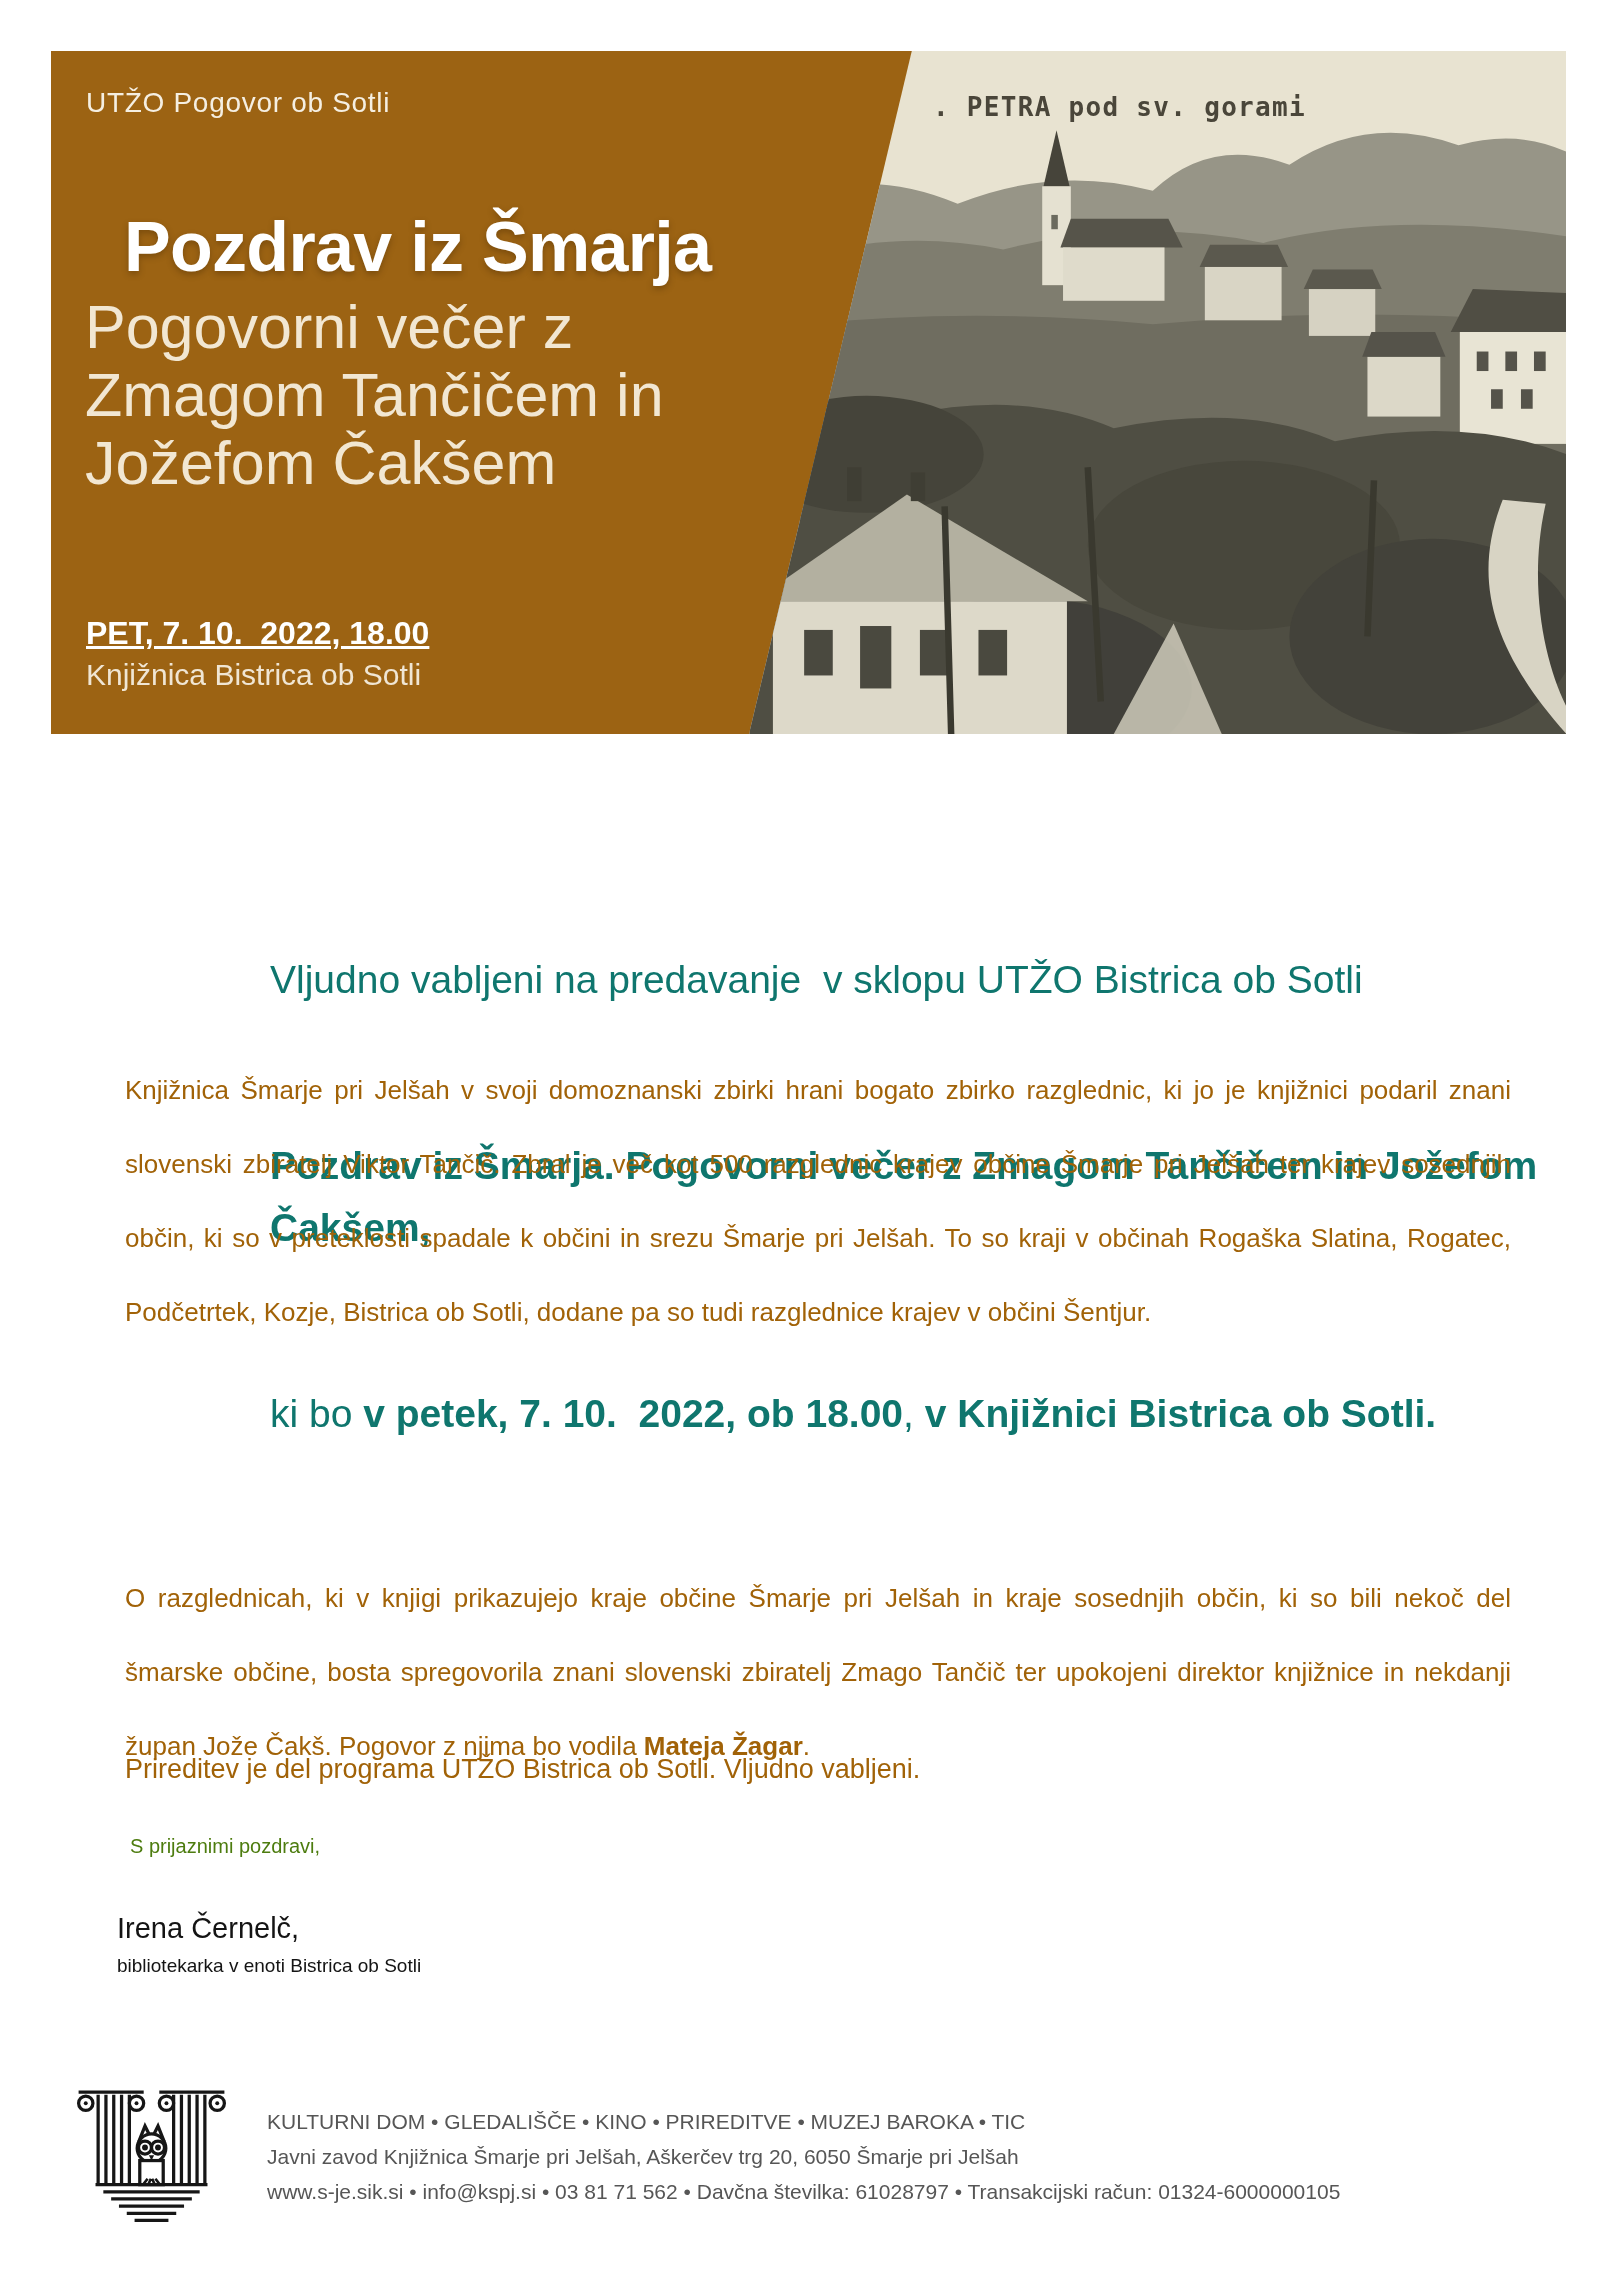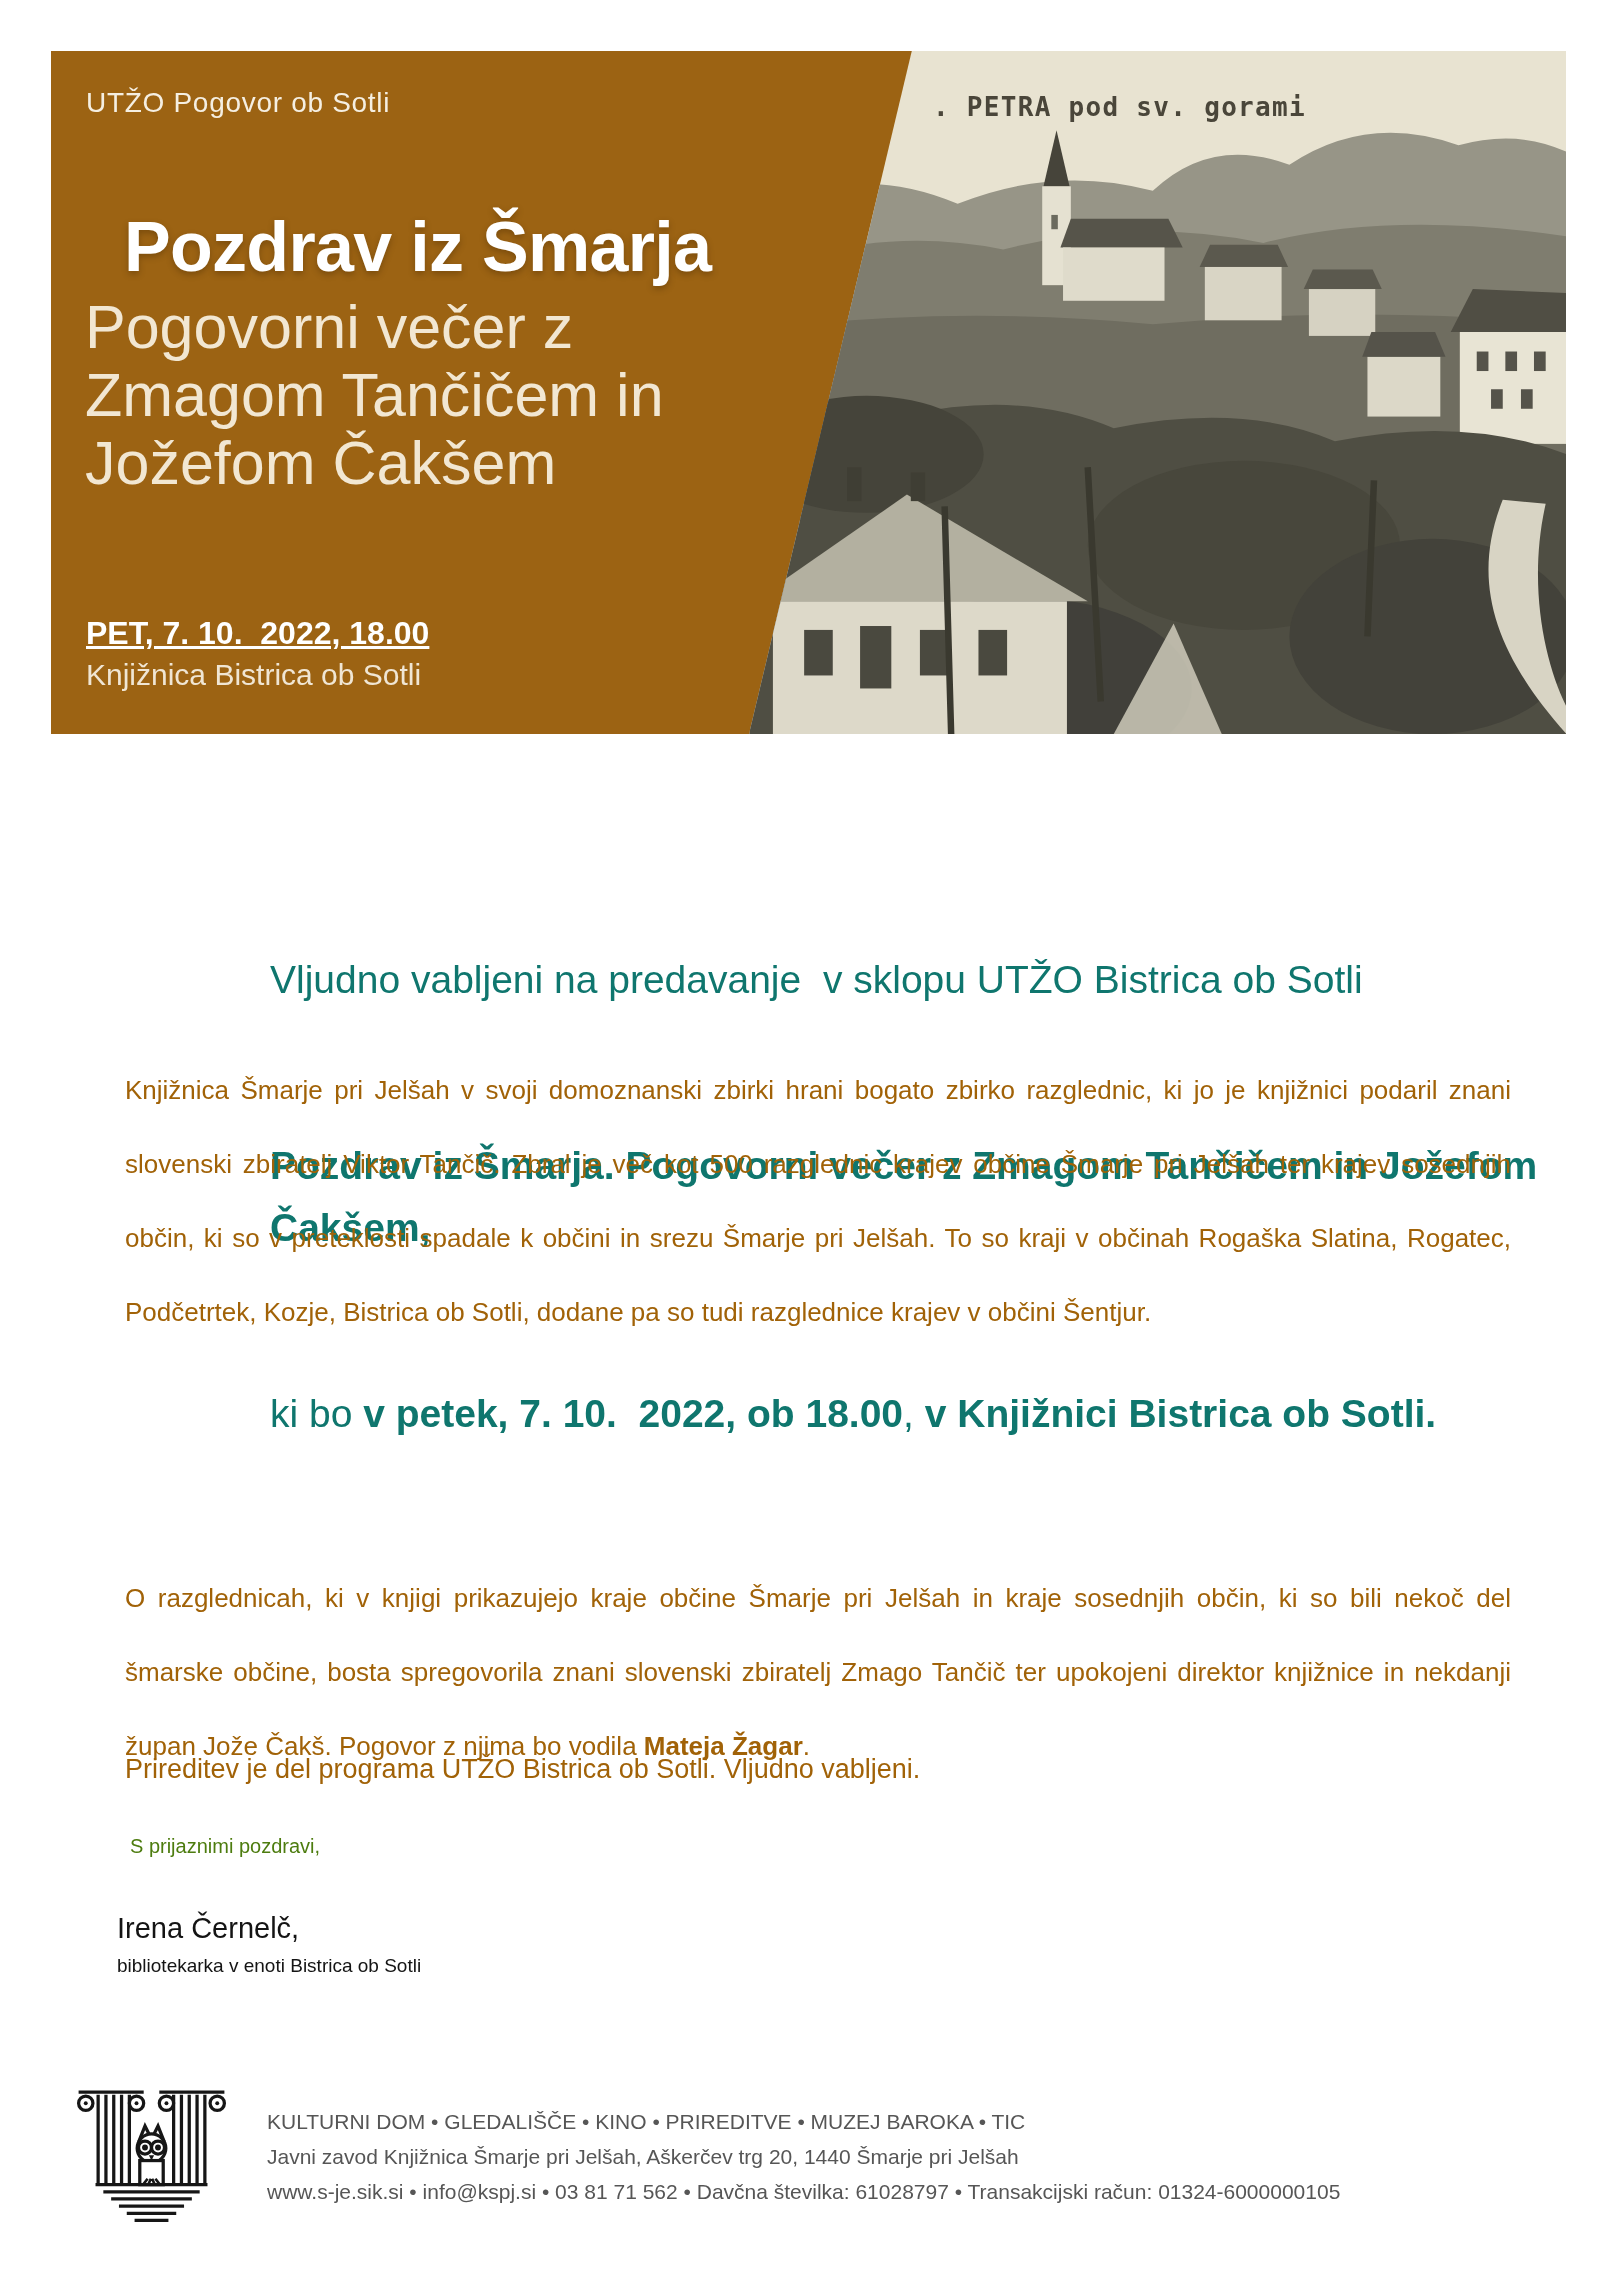--- a/index.html
+++ b/index.html
@@ -160,18 +160,18 @@
       <circle cx="126" cy="93" r="10" fill="#ffffff"></circle>
         <circle cx="126" cy="93" r="4.5" fill="#161616" stroke="none"></circle>
       <polygon points="112,105 120,105 116,113" fill="#161616" stroke="none"></polygon>
       <rect x="98" y="113" width="36" height="37" fill="#ffffff"></rect>
       <path d="M103 150 l7 -9 M111 150 l4 -9 M121 150 l-4 -9 M129 150 l-7 -9" stroke-width="4"></path>
     </g>
   </svg>
 
   <div class="footer-text">
     <div>KULTURNI DOM • GLEDALIŠČE • KINO • PRIREDITVE • MUZEJ BAROKA • TIC</div>
-    <div>Javni zavod Knjižnica Šmarje pri Jelšah, Aškerčev trg 20, 1440 Šmarje pri Jelšah</div>
+    <div>Javni zavod Knjižnica Šmarje pri Jelšah, Aškerčev trg 20, 6050 Šmarje pri Jelšah</div>
     <div>www.s-je.sik.si • info@kspj.si • 03 81 71 562 • Davčna številka: 61028797 • Transakcijski račun: 01324-6000000105</div>
   </div>
 
 </div>
 
 
 </body></html>

